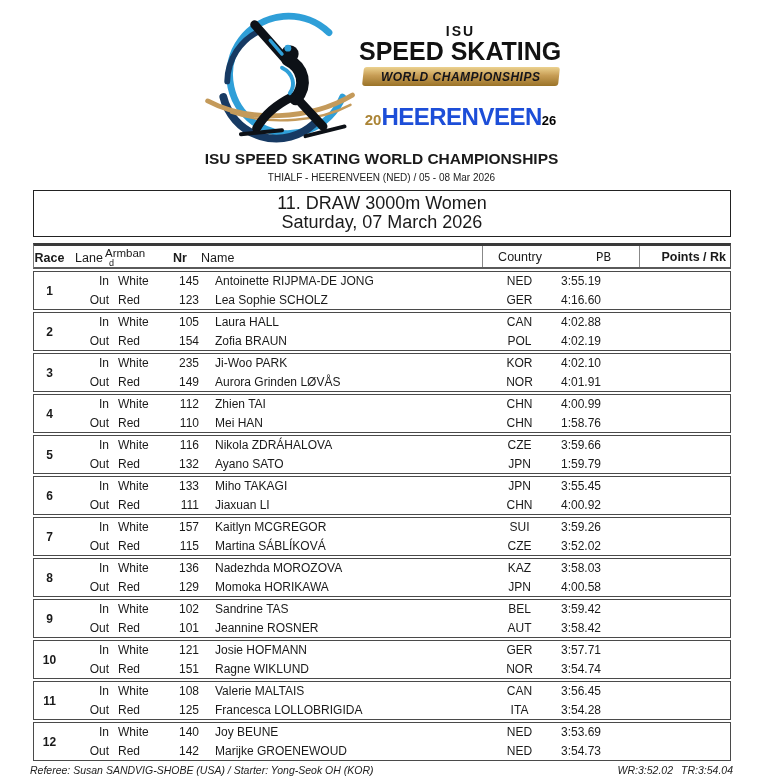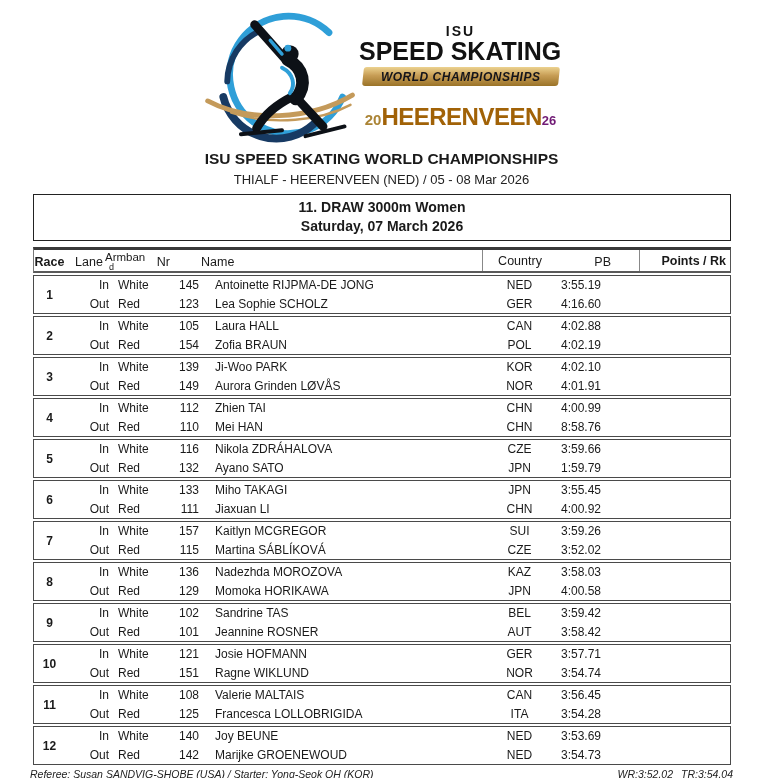--- a/index.html
+++ b/index.html
@@ -14,46 +14,46 @@
   .logo-isu{font-weight:800;font-size:14px;letter-spacing:2px;color:#121212;line-height:14px;}
   .logo-speed{font-weight:800;font-size:24.5px;letter-spacing:0px;color:#121212;line-height:27px;transform:scale(1.02,1.05);white-space:nowrap;}
   .logo-banner{
     margin-top:2px;width:196px;height:19px;display:flex;align-items:center;justify-content:center;
     background:linear-gradient(180deg,#ecd28f 0%,#c79d55 45%,#9a7328 100%);
     border-radius:3px;transform:skewX(-6deg);
   }
   .logo-banner span{font-weight:700;font-style:italic;font-size:12px;letter-spacing:0.5px;color:#14141a;transform:skewX(6deg);white-space:nowrap;}
   .logo-city{margin-top:1px;display:flex;align-items:baseline;white-space:nowrap;}
   .logo-yr{font-weight:700;font-size:15px;color:#ab8435;margin-top:24px;}
-  .logo-heerenveen{font-weight:800;font-size:24px;letter-spacing:-0.5px;color:#a16207;line-height:26px;}
-  .logo-yr2{font-weight:700;font-size:13px;color:#701a75;}
+  .logo-heerenveen{font-weight:800;font-size:24px;letter-spacing:-0.5px;color:#1d4ed8;line-height:26px;}
+  .logo-yr2{font-weight:700;font-size:13px;color:#000000;}
   
   .doc-title{text-align:center;font-weight:700;font-size:15.5px;margin-top:4px;}
-  .doc-subtitle{text-align:center;font-size:13px;margin-top:4px;color:#222;}
+  .doc-subtitle{text-align:center;font-size:10px;margin-top:4px;color:#222;}
   .event-box{
     margin:7px 32px 0 33px;border:1.6px solid #222;text-align:center;padding:3px 0 4px 0;
   }
-  .event-line{font-weight:700;font-size:14px;line-height:19px;}
+  .event-line{font-weight:400;font-size:18px;line-height:19px;}
   
   .tbl{margin:6px 32px 0 33px;}
   .grid{display:grid;grid-template-columns:31px 48px 53px 35px 1fr 75px 82px 91px;align-items:center;}
   .thead{
     border-top:3px solid #3a3a3a;border-bottom:2px solid #5a5a5a;
     border-left:1px solid #777;border-right:1px solid #555;
     height:21px;font-size:12.5px;overflow:hidden;
   }
   .th{height:21px;display:flex;align-items:center;}
   .th-race{justify-content:center;font-weight:700;}
   .th-lane{justify-content:center;}
   .th-armband{flex-direction:column;align-items:flex-start;justify-content:flex-start;margin-left:-8px;font-size:11.5px;line-height:11px;padding-top:2px;}
   .th-armband .d2{font-size:9px;line-height:9px;margin-left:4px;}
-  .th-nr{justify-content:flex-end;padding-right:31px;}
+  .th-nr{justify-content:flex-end;padding-right:14px;font-weight:bold;}
   .th-name{justify-content:flex-start;}
   .th-country{justify-content:center;border-left:1px solid #888;align-self:stretch;}
-  .th-pb{justify-content:flex-end;padding-right:28px;}
+  .th-pb{justify-content:flex-end;padding-right:28px;font-family:Liberation Mono, monospace;}
   .th-points{justify-content:flex-end;padding-right:4px;font-weight:700;border-left:1px solid #888;align-self:stretch;}
   .races{margin-top:2px;}
   .race-box{
     border:1.5px solid #4a4a4a;height:37px;margin-bottom:2px;
     display:grid;grid-template-columns:31px 1fr;align-items:stretch;
   }
   .race-num{display:flex;align-items:center;justify-content:center;font-weight:700;font-size:12px;}
   .pair{display:flex;flex-direction:column;justify-content:center;}
   .skater{display:grid;grid-template-columns:48px 53px 35px 1fr 75px 82px 91px;height:18.5px;align-items:center;font-size:12px;}
   .c-lane{text-align:right;padding-right:4px;}
@@ -182,21 +182,21 @@
       </div>
     </div>
   </div>
 
   <div class="race-box">
     <div class="race-num">3</div>
     <div class="pair">
       <div class="skater">
         <div class="c-lane">In</div>
         <div class="c-armband">White</div>
-        <div class="c-nr">139</div>
+        <div class="c-nr">235</div>
         <div class="c-name">Ji-Woo PARK</div>
         <div class="c-country">KOR</div>
         <div class="c-pb">4:02.10</div>
         <div class="c-points"></div>
       </div>
       <div class="skater">
         <div class="c-lane">Out</div>
         <div class="c-armband">Red</div>
         <div class="c-nr">149</div>
         <div class="c-name">Aurora Grinden LØVÅS</div>
@@ -218,21 +218,21 @@
         <div class="c-country">CHN</div>
         <div class="c-pb">4:00.99</div>
         <div class="c-points"></div>
       </div>
       <div class="skater">
         <div class="c-lane">Out</div>
         <div class="c-armband">Red</div>
         <div class="c-nr">110</div>
         <div class="c-name">Mei HAN</div>
         <div class="c-country">CHN</div>
-        <div class="c-pb">8:58.76</div>
+        <div class="c-pb">1:58.76</div>
         <div class="c-points"></div>
       </div>
     </div>
   </div>
 
   <div class="race-box">
     <div class="race-num">5</div>
     <div class="pair">
       <div class="skater">
         <div class="c-lane">In</div>

